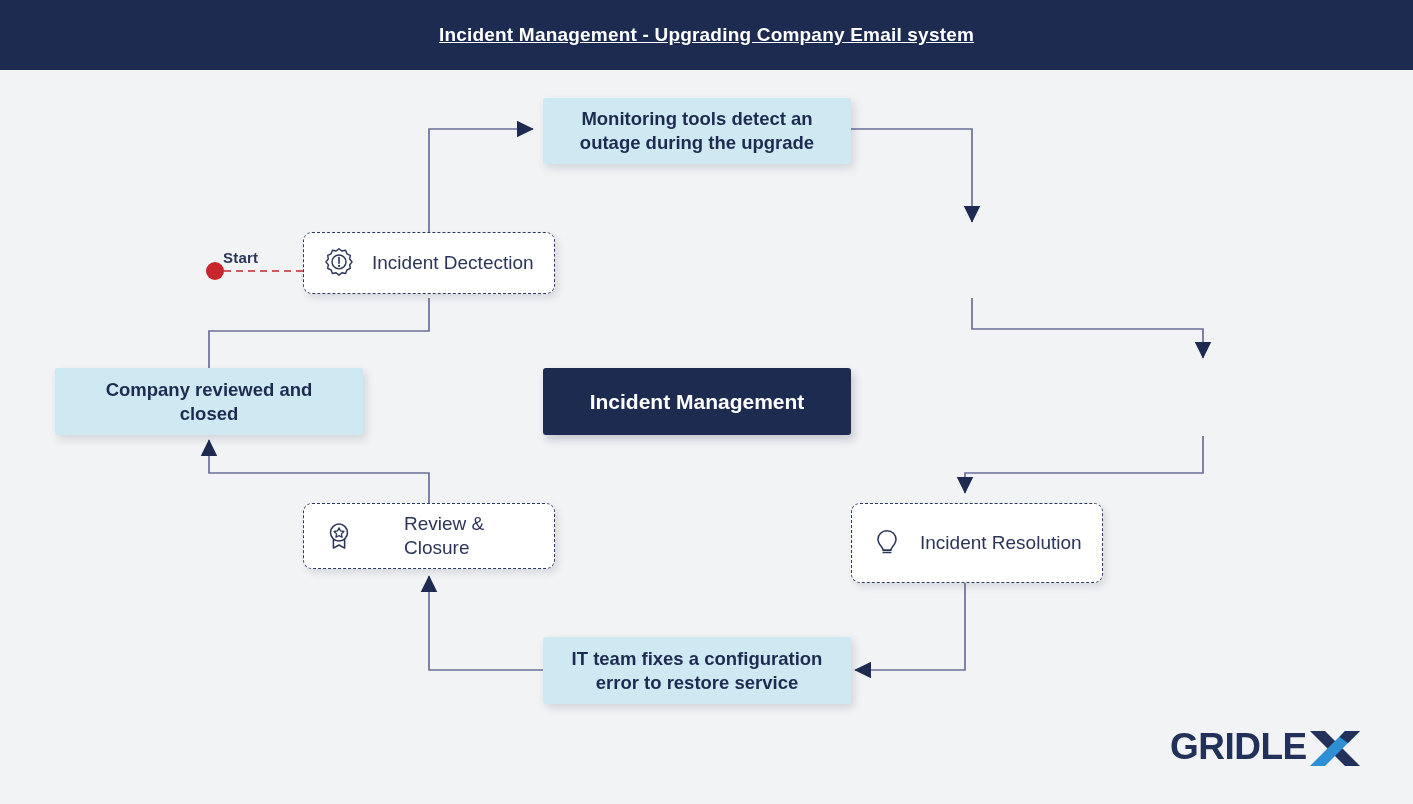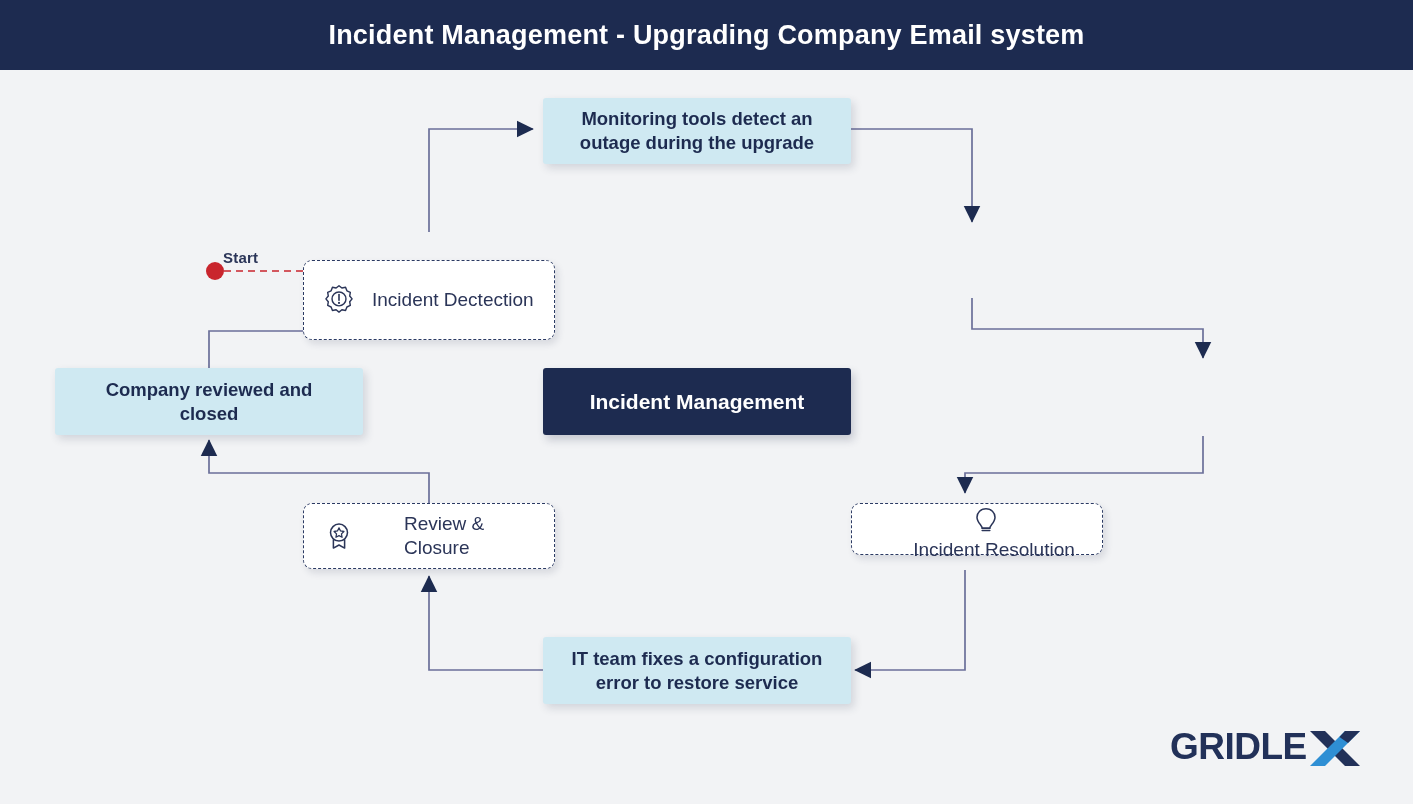--- a/index.html
+++ b/index.html
@@ -24,25 +24,26 @@
     left: 0; top: 0;
     width: 1413px;
     height: 70px;
     background: #1d2b50;
     display: flex;
     align-items: center;
     justify-content: center;
   }
   #header-title {
     color: #ffffff;
-    font-size: 27px;
+    font-size: 19px;
     font-weight: bold;
     letter-spacing: 0.2px;
     text-align: center;
     white-space: nowrap;
+    text-decoration: underline;
   }
   #canvas {
     position: absolute;
     left: 0; top: 70px;
     width: 1413px;
     height: 734px;
     background: #f2f3f5;
   }
   
   #wires {
@@ -179,21 +180,21 @@
     <path d="M429,298 L429,331 L209,331 L209,368" stroke="#6b6f99" stroke-width="1.7" fill="none"></path>
   </svg>
 
   <div id="start-dot"></div>
   <div id="start-label">Start</div>
 
   <div class="node node-blue" style="left:543px; top:98px; width:308px; height:66px;">
     <span class="label">Monitoring tools detect an outage during the upgrade</span>
   </div>
 
-  <div class="node node-card" style="left:303px; top:232px; width:252px; height:80px;margin-top:28px;">
+  <div class="node node-card" style="left:303px; top:232px; width:252px; height:62px;">
     <span class="node-icon">
       <svg viewBox="0 0 40 40" width="34" height="34">
         <path d="M20 3.2 L23.4 5.9 L27.7 5.1 L29.3 9.2 L33.3 11 L32.6 15.3 L35.4 18.7 L32.6 22.1 L33.3 26.4 L29.3 28.2 L27.7 32.3 L23.4 31.5 L20 34.2 L16.6 31.5 L12.3 32.3 L10.7 28.2 L6.7 26.4 L7.4 22.1 L4.6 18.7 L7.4 15.3 L6.7 11 L10.7 9.2 L12.3 5.1 L16.6 5.9 Z" fill="none" stroke="#2b3558" stroke-width="1.7" stroke-linejoin="round"></path>
         <circle cx="20" cy="18.7" r="8.2" fill="none" stroke="#2b3558" stroke-width="1.7"></circle>
         <line x1="20" y1="13.6" x2="20" y2="20.2" stroke="#2b3558" stroke-width="1.9" stroke-linecap="round"></line>
         <circle cx="20" cy="23.4" r="1.25" fill="#2b3558"></circle>
       </svg>
     </span>
     <span class="label">Incident Dectection</span>
   </div>
@@ -212,21 +213,21 @@
     <span class="node-icon">
       <svg viewBox="0 0 40 40" width="34" height="34">
         <circle cx="20" cy="16" r="10" fill="none" stroke="#2b3558" stroke-width="1.8"></circle>
         <path d="M20 10.4 L21.8 14.1 L25.8 14.7 L22.9 17.5 L23.6 21.5 L20 19.6 L16.4 21.5 L17.1 17.5 L14.2 14.7 L18.2 14.1 Z" fill="none" stroke="#2b3558" stroke-width="1.5" stroke-linejoin="round"></path>
         <path d="M13.4 24.8 L13.4 34.2 L20 30.6 L26.6 34.2 L26.6 24.8" fill="none" stroke="#2b3558" stroke-width="1.8" stroke-linejoin="round" stroke-linecap="round"></path>
       </svg>
     </span>
     <span class="label">Review &amp; Closure</span>
   </div>
 
-  <div class="node node-card" style="left:851px; top:503px; width:252px; height:52px;flex-direction:column;">
+  <div class="node node-card" style="left:851px; top:503px; width:252px; height:80px;">
     <span class="node-icon">
       <svg viewBox="0 0 40 40" width="34" height="34">
         <path d="M20 5.5 C13.9 5.5 9.4 10 9.4 15.6 C9.4 19.6 11.6 22.2 13.6 24.6 C14.7 25.9 15.5 27 15.5 28.4 L24.5 28.4 C24.5 27 25.3 25.9 26.4 24.6 C28.4 22.2 30.6 19.6 30.6 15.6 C30.6 10 26.1 5.5 20 5.5 Z" fill="none" stroke="#2b3558" stroke-width="1.8" stroke-linejoin="round"></path>
         <line x1="15.5" y1="31.1" x2="24.5" y2="31.1" stroke="#2b3558" stroke-width="1.8" stroke-linecap="round"></line>
         <line x1="15.5" y1="28.4" x2="24.5" y2="28.4" stroke="#2b3558" stroke-width="1.8" stroke-linecap="round"></line>
       </svg>
     </span>
     <span class="label">Incident Resolution</span>
   </div>
 

